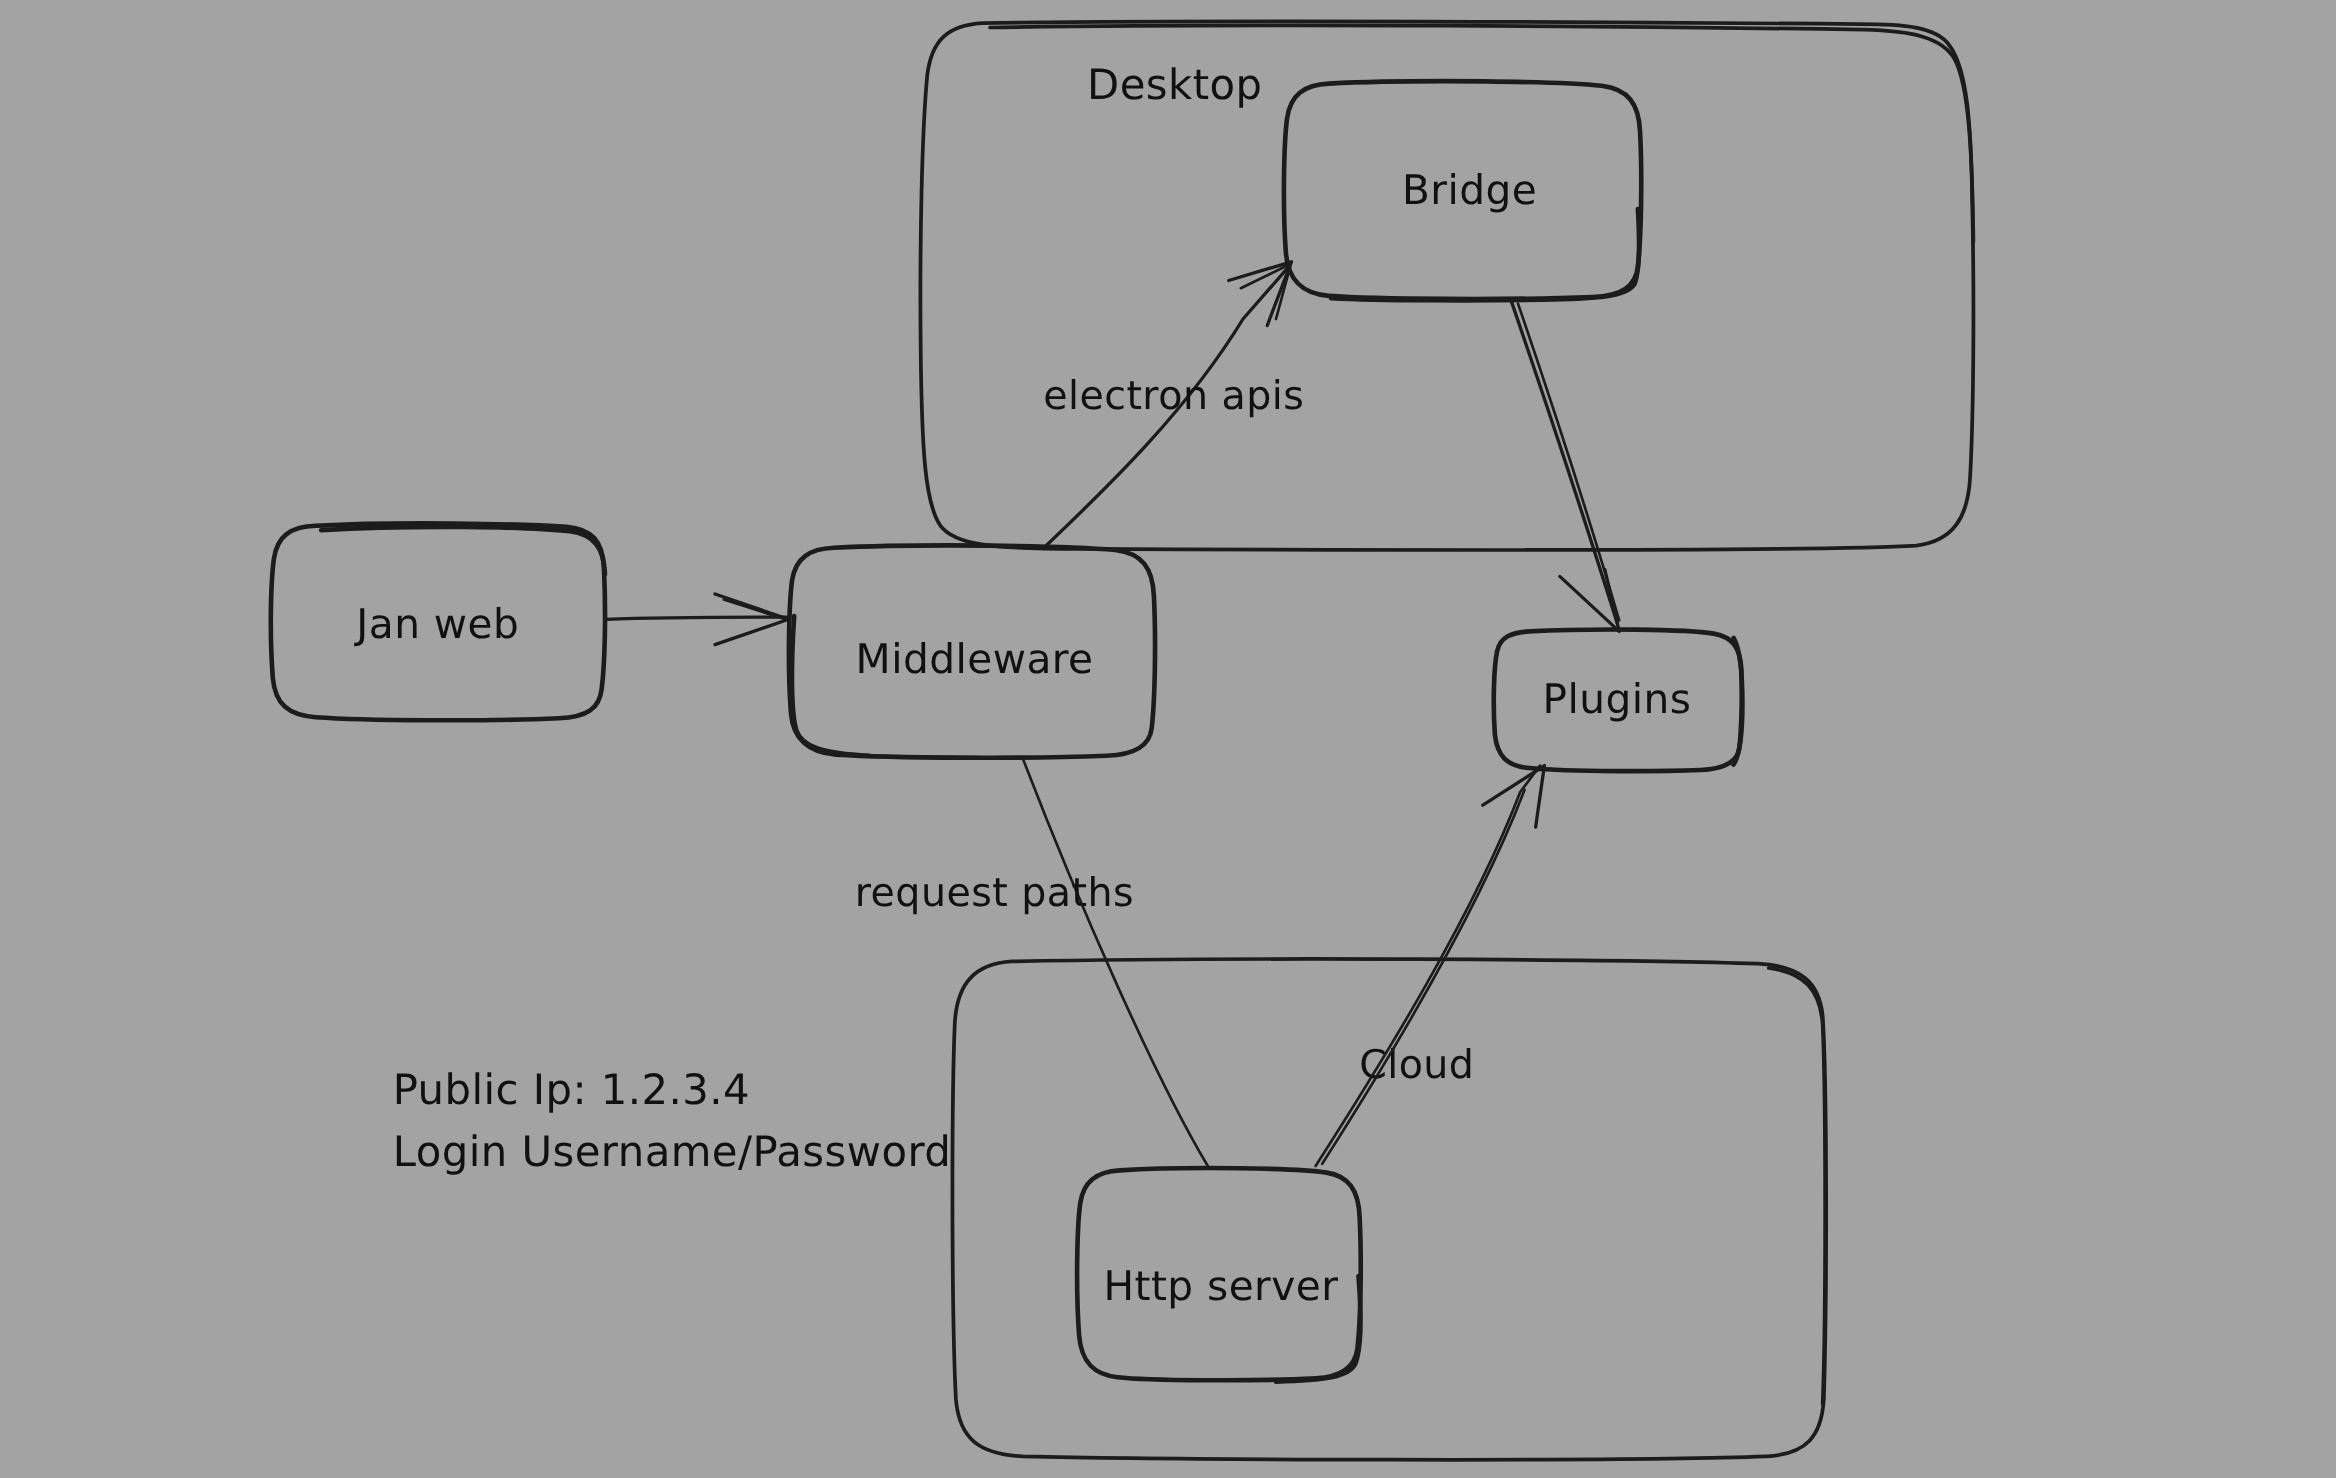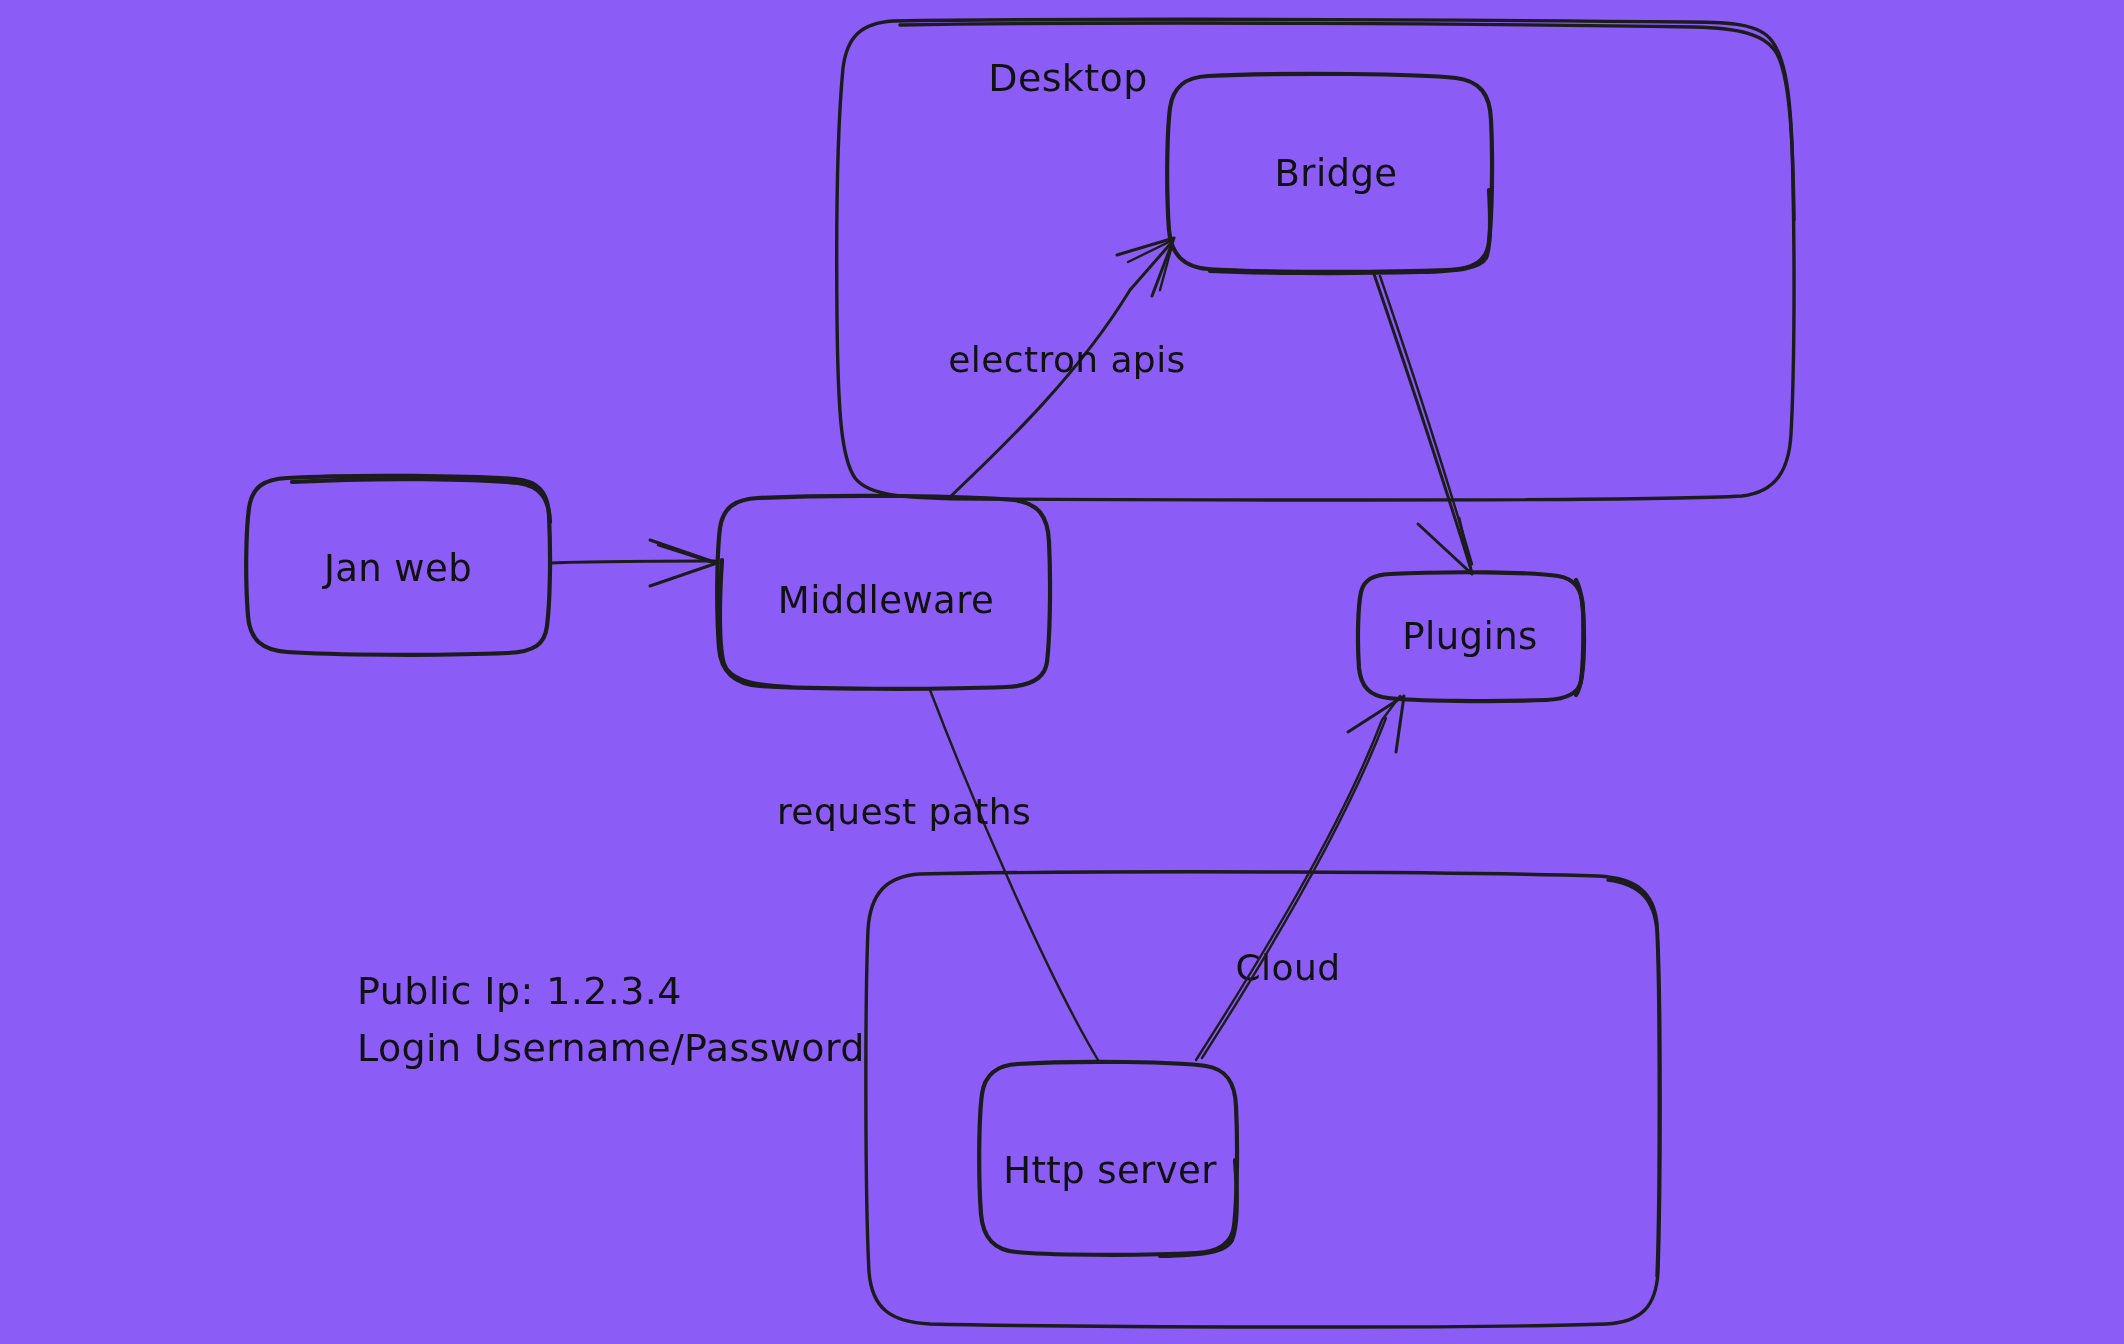--- a/index.html
+++ b/index.html
@@ -8,21 +8,21 @@
     padding: 0;
     background: #ffffff;
   }
   body {
     font-family: "DejaVu Sans", sans-serif;
   }
   #canvas-wrap {
     position: relative;
     width: 2124px;
     height: 1344px;
-    background: #8b5cf6;
+    background: #a3a3a3;
     overflow: hidden;
   }
   svg#diagram {
     position: absolute;
     top: 0;
     left: 0;
     width: 2124px;
     height: 1344px;
     display: block;
   }

